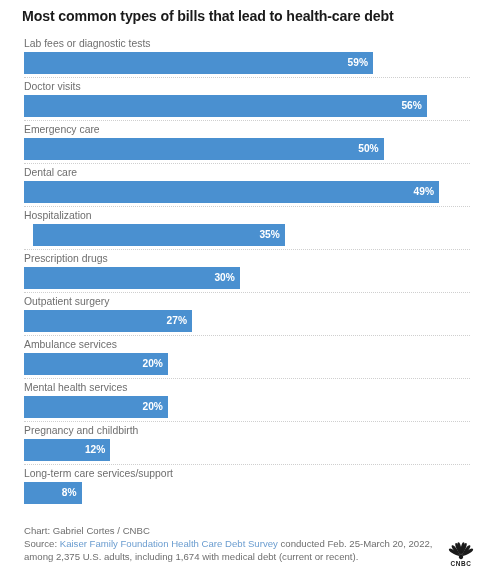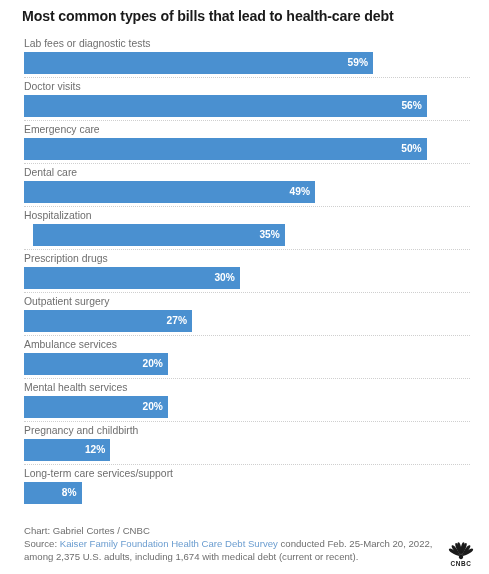--- a/index.html
+++ b/index.html
@@ -144,30 +144,30 @@
         <div class="bar-track">
           <div class="bar" style="width: 402.839px; background: rgb(74, 144, 208);">
             <div class="bar-value" style="color: rgb(255, 255, 255);">56%</div>
           </div>
         </div>
       </div>
       <div class="bar-row">
         <div class="gridline"></div>
         <div class="cat-label">Emergency care</div>
         <div class="bar-track">
-          <div class="bar" style="width: 359.677px; background: rgb(74, 144, 208); padding-left: 43px;">
+          <div class="bar" style="width: 359.677px; background: rgb(74, 144, 208);">
             <div class="bar-value" style="color: rgb(255, 255, 255);">50%</div>
           </div>
         </div>
       </div>
       <div class="bar-row">
         <div class="gridline"></div>
         <div class="cat-label">Dental care</div>
         <div class="bar-track">
-          <div class="bar" style="width: 291px; background: rgb(74, 144, 208);">
+          <div class="bar" style="width: 415px; background: rgb(74, 144, 208);">
             <div class="bar-value" style="color: rgb(255, 255, 255);">49%</div>
           </div>
         </div>
       </div>
       <div class="bar-row">
         <div class="gridline"></div>
         <div class="cat-label">Hospitalization</div>
         <div class="bar-track">
           <div class="bar" style="width: 251.774px; background: rgb(74, 144, 208); margin-left: 9px;">
             <div class="bar-value" style="color: rgb(255, 255, 255);">35%</div>

